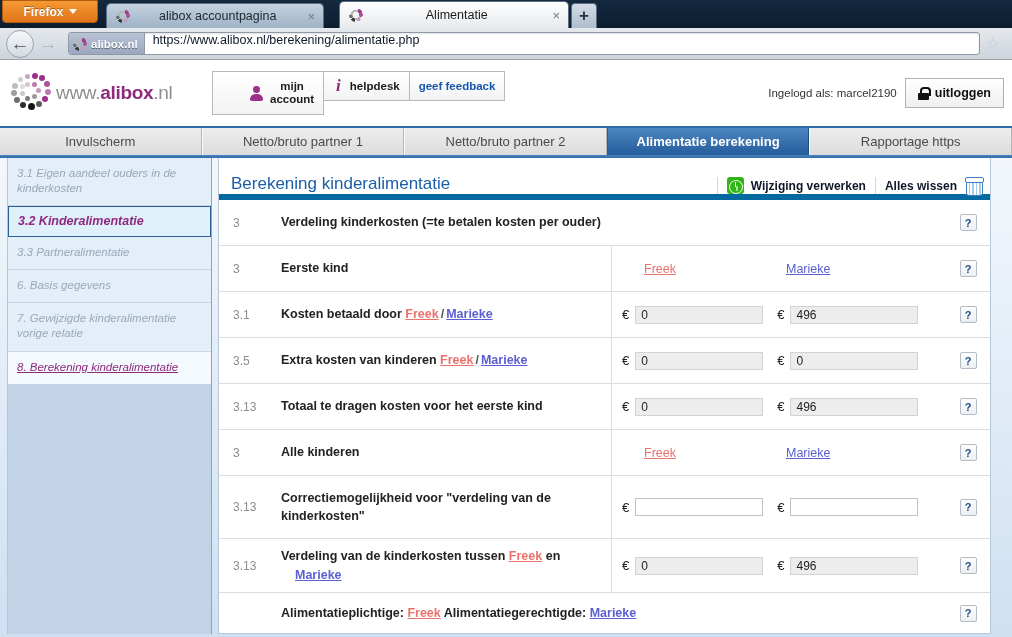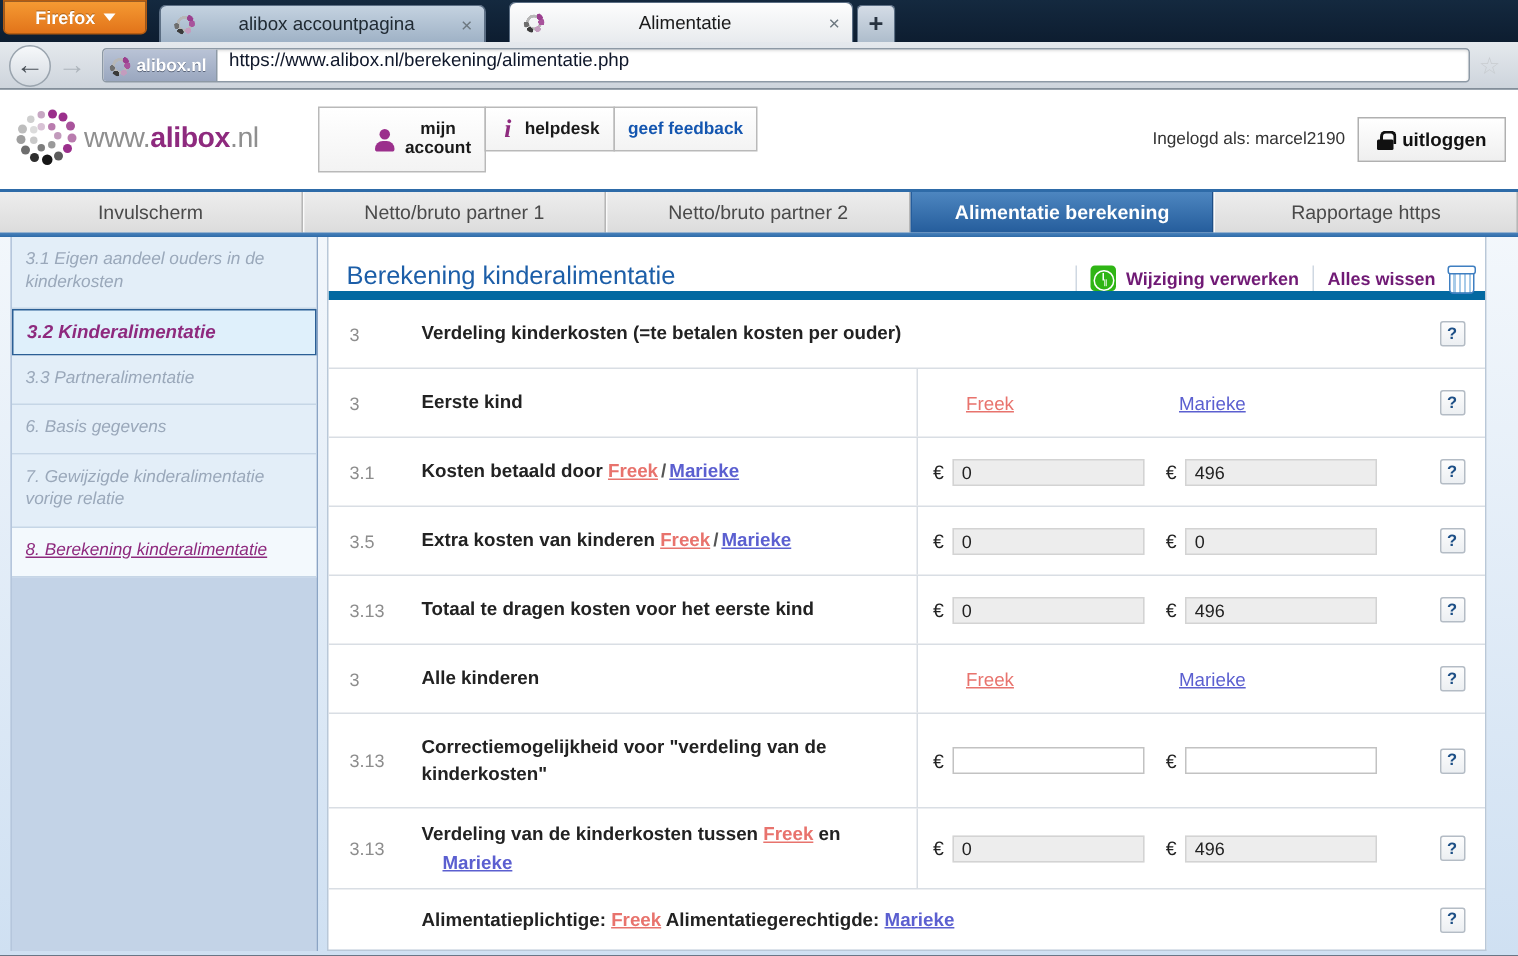--- a/index.html
+++ b/index.html
@@ -264,21 +264,21 @@
   }
   #content-title {
     flex: 1;
     display: flex; align-items: center;
     padding-left: 12px;
     font-size: 17px; color: #1c5ea8;
   }
   .toolbtn {
     display: flex; align-items: center; gap: 7px;
     padding: 0 9px;
-    font-size: 12px; font-weight: bold; color: #701a75;
+    font-size: 12px; font-weight: bold; color: #0f172a;
     border-left: 1px solid #cfd8e2;
     background: #fff;
     margin-top: 12px;
   }
   .clock-ico {
     width: 17px; height: 17px; border-radius: 3px;
     background: #2fb515;
     position: relative; flex: 0 0 17px;
   }
   .clock-ico::before {

